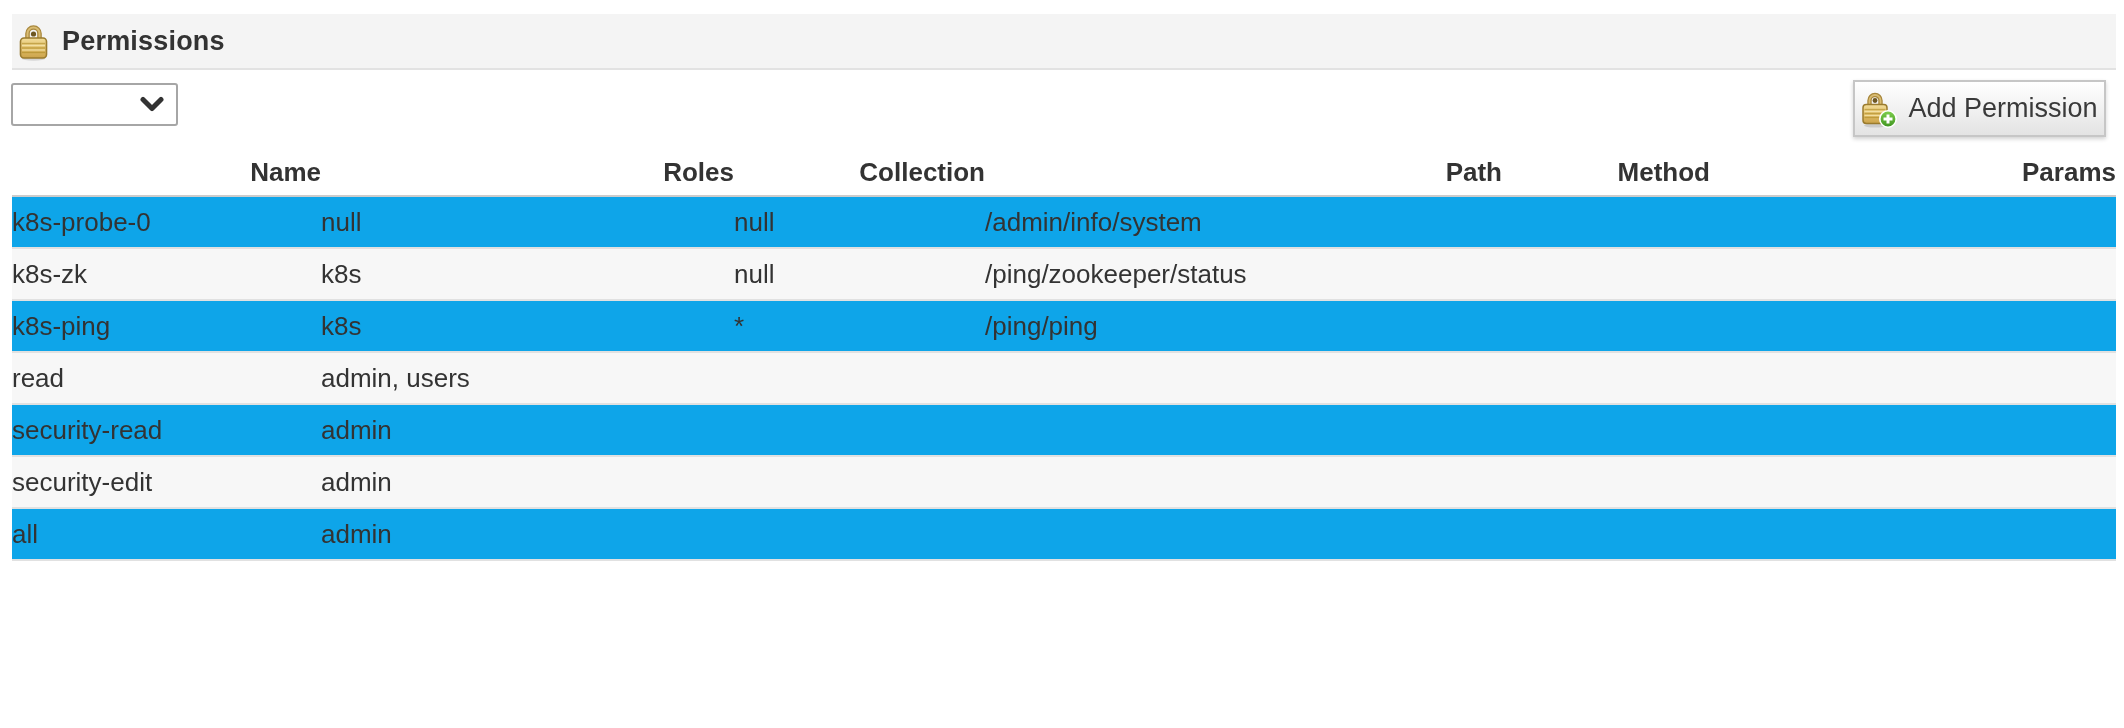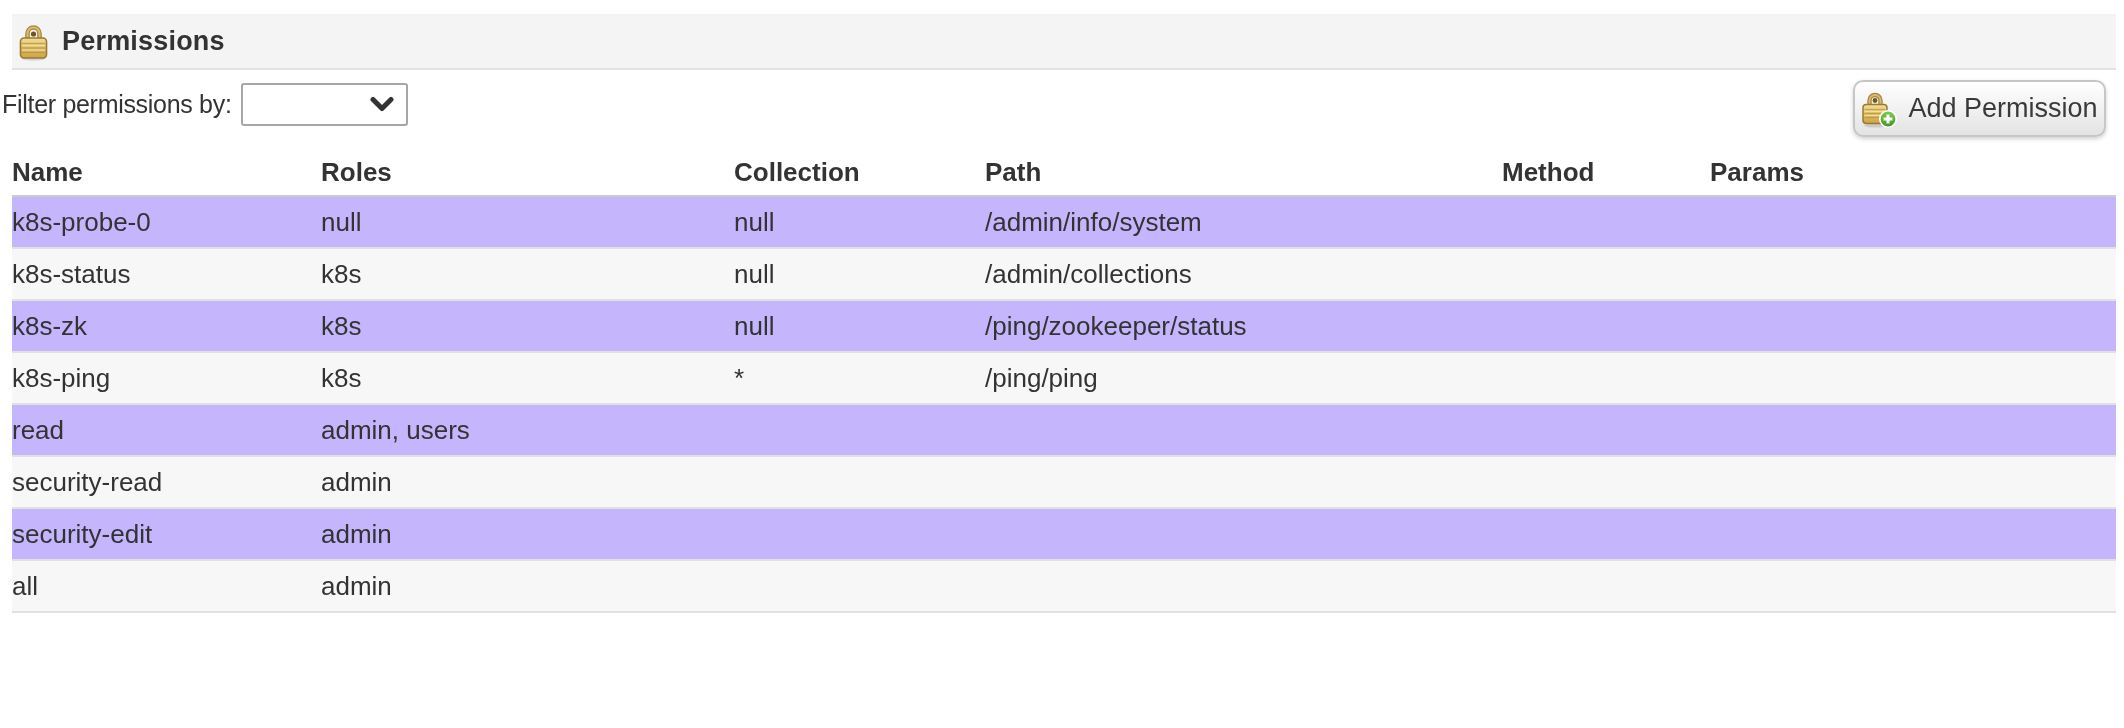--- a/index.html
+++ b/index.html
@@ -26,46 +26,46 @@
     position:relative; margin-left:9px; width:167px; height:43px;
     background:#ffffff; border:2px solid #a6a6a6; border-radius:3px;
     display:flex; align-items:center; padding:0 10px; cursor:default;
   }
   .select-box .value { font-size:24px; color:#333; flex:1; }
   .select-box .chev { position:absolute; right:12px; top:50%; transform:translateY(-50%); display:flex; }
 
   
   .add-btn {
     position:absolute; left:1853px; top:80px; width:253px; height:57px;
-    border:2px solid #c6c6c6; border-radius:10px;
+    border:2px solid #c6c6c6; border-radius:0;
     background:linear-gradient(#ffffff, #f3f3f3 45%, #e3e3e3);
     box-shadow:0 2px 4px rgba(0,0,0,0.18);
     display:flex; align-items:center; justify-content:center; gap:11px;
     cursor:pointer;
   }
   .add-btn .btn-label { font-size:27px; color:#3a3a3a; }
 
   
   table.perm-table {
     position:absolute; left:12px; top:150px; width:2104px;
     border-collapse:collapse; table-layout:fixed;
   }
   .perm-table th {
-    text-align:left; font-size:26px; font-weight:bold; color:#333;
+    text-align:right; font-size:26px; font-weight:bold; color:#333;
     height:46px; padding:0; vertical-align:middle;
     border-bottom:2px solid #cccccc;
   }
   .perm-table td {
     text-align:left; font-size:26px; color:#333;
     height:52px; padding:0; vertical-align:middle;
     border-bottom:2px solid #e1e1e1;
     white-space:nowrap; overflow:hidden;
   }
   .perm-table tbody tr:nth-child(even) { background:#f7f7f7; }
-  .perm-table tbody tr { background:#c4b5fd; }
+  .perm-table tbody tr { background:#0ea5e9; }
 </style>
 </head>
 <body>
 
 <div class="page">
 
   <div class="section-header">
     <span class="lock-wrap">
       <svg width="31" height="40" viewBox="0 0 31 40">
         <defs>
@@ -84,21 +84,20 @@
         <line x1="4" y1="27" x2="27" y2="27" stroke="#a8861f" stroke-width="1.4" opacity="0.55"></line>
         <line x1="4" y1="31.5" x2="27" y2="31.5" stroke="#a8861f" stroke-width="1.4" opacity="0.55"></line>
         <line x1="4" y1="24.5" x2="27" y2="24.5" stroke="#f6e7ae" stroke-width="1.2" opacity="0.8"></line>
         <line x1="4" y1="29" x2="27" y2="29" stroke="#f6e7ae" stroke-width="1.2" opacity="0.8"></line>
       </svg>
     </span>
     <span class="section-title">Permissions</span>
   </div>
 
   <div class="filter-row">
-    <span class="filter-label">Filter permissions by:</span>
     <div class="select-box" role="combobox" aria-expanded="false">
       <span class="value"></span>
       <span class="chev">
         <svg width="24" height="15" viewBox="0 0 24 15">
           <polyline points="3,3 12,12 21,3" fill="none" stroke="#333333" stroke-width="5" stroke-linecap="round" stroke-linejoin="round"></polyline>
         </svg>
       </span>
     </div>
   </div>
 
@@ -156,28 +155,20 @@
     <tbody>
         <tr>
           <td>k8s-probe-0</td>
           <td>null</td>
           <td>null</td>
           <td>/admin/info/system</td>
           <td></td>
           <td></td>
         </tr>
         <tr>
-          <td>k8s-status</td>
-          <td>k8s</td>
-          <td>null</td>
-          <td>/admin/collections</td>
-          <td></td>
-          <td></td>
-        </tr>
-        <tr>
           <td>k8s-zk</td>
           <td>k8s</td>
           <td>null</td>
           <td>/ping/zookeeper/status</td>
           <td></td>
           <td></td>
         </tr>
         <tr>
           <td>k8s-ping</td>
           <td>k8s</td>

